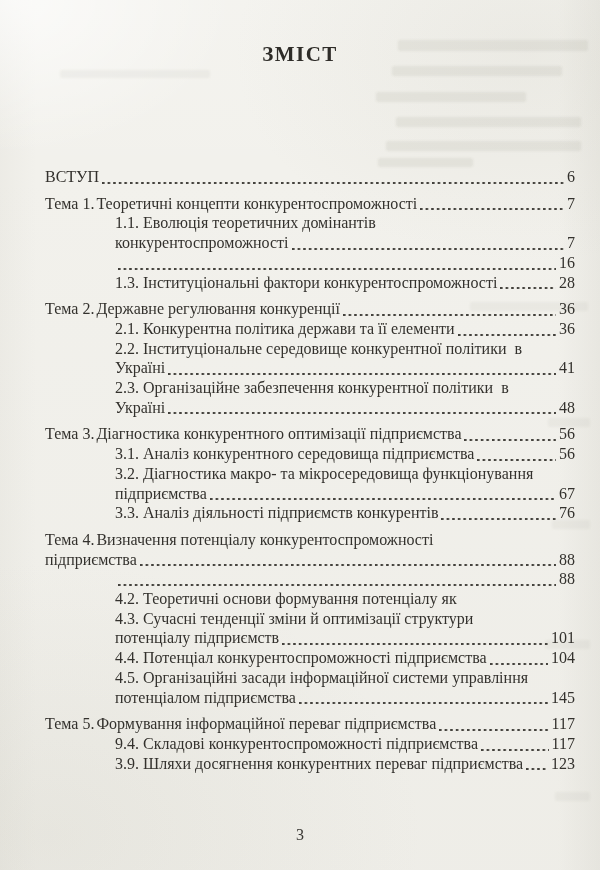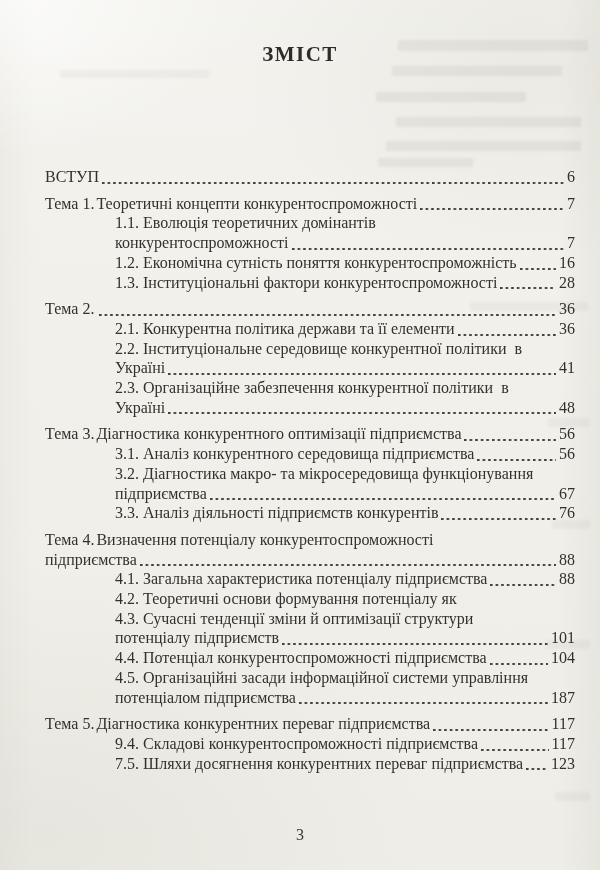--- a/index.html
+++ b/index.html
@@ -94,35 +94,35 @@
           <span class="txt">1.1. Еволюція теоретичних домінантів</span>
         </div>
         <div class="line ind">
           <span class="txt">конкурентоспроможності</span>
           <span class="dots"></span>
           <span class="pg">7</span>
         </div>
       </div>
       <div class="entry sub">
         <div class="line ind">
-          <span class="txt">1.2. Економічна сутність поняття конкурентоспроможність</span>
           <span class="dots"></span>
           <span class="pg">16</span>
         </div>
       </div>
       <div class="entry sub">
         <div class="line ind">
           <span class="txt">1.3. Інституціональні фактори конкурентоспроможності</span>
           <span class="dots"></span>
           <span class="pg">28</span>
         </div>
       </div>
       <div class="entry theme">
         <div class="line">
           <span class="lbl">Тема 2.</span>
+          <span class="txt">Державне регулювання конкуренції</span>
           <span class="dots"></span>
           <span class="pg">36</span>
         </div>
       </div>
       <div class="entry sub">
         <div class="line ind">
           <span class="txt">2.1. Конкурентна політика держави та її елементи</span>
           <span class="dots"></span>
           <span class="pg">36</span>
         </div>
@@ -185,21 +185,20 @@
           <span class="txt">Визначення потенціалу конкурентоспроможності</span>
         </div>
         <div class="line">
           <span class="txt">підприємства</span>
           <span class="dots"></span>
           <span class="pg">88</span>
         </div>
       </div>
       <div class="entry sub">
         <div class="line ind">
-          <span class="txt">4.1. Загальна характеристика потенціалу підприємства</span>
           <span class="dots"></span>
           <span class="pg">88</span>
         </div>
       </div>
       <div class="entry sub">
         <div class="line ind">
           <span class="txt">4.2. Теоретичні основи формування потенціалу як</span>
         </div>
       </div>
       <div class="entry sub">
@@ -219,41 +218,41 @@
           <span class="pg">104</span>
         </div>
       </div>
       <div class="entry sub">
         <div class="line ind">
           <span class="txt">4.5. Організаційні засади інформаційної системи управління</span>
         </div>
         <div class="line ind">
           <span class="txt">потенціалом підприємства</span>
           <span class="dots"></span>
-          <span class="pg">187</span>
+          <span class="pg">145</span>
         </div>
       </div>
       <div class="entry theme">
         <div class="line">
           <span class="lbl">Тема 5.</span>
-          <span class="txt">Діагностика конкурентних переваг підприємства</span>
+          <span class="txt">Формування інформаційної переваг підприємства</span>
           <span class="dots"></span>
           <span class="pg">117</span>
         </div>
       </div>
       <div class="entry sub">
         <div class="line ind">
           <span class="txt">9.4. Складові конкурентоспроможності підприємства</span>
           <span class="dots"></span>
           <span class="pg">117</span>
         </div>
       </div>
       <div class="entry sub">
         <div class="line ind">
-          <span class="txt">7.5. Шляхи досягнення конкурентних переваг підприємства</span>
+          <span class="txt">3.9. Шляхи досягнення конкурентних переваг підприємства</span>
           <span class="dots"></span>
           <span class="pg">123</span>
         </div>
       </div>
     </div>
 
   <div class="folio">3</div>
 </div>
 
 </body></html>

